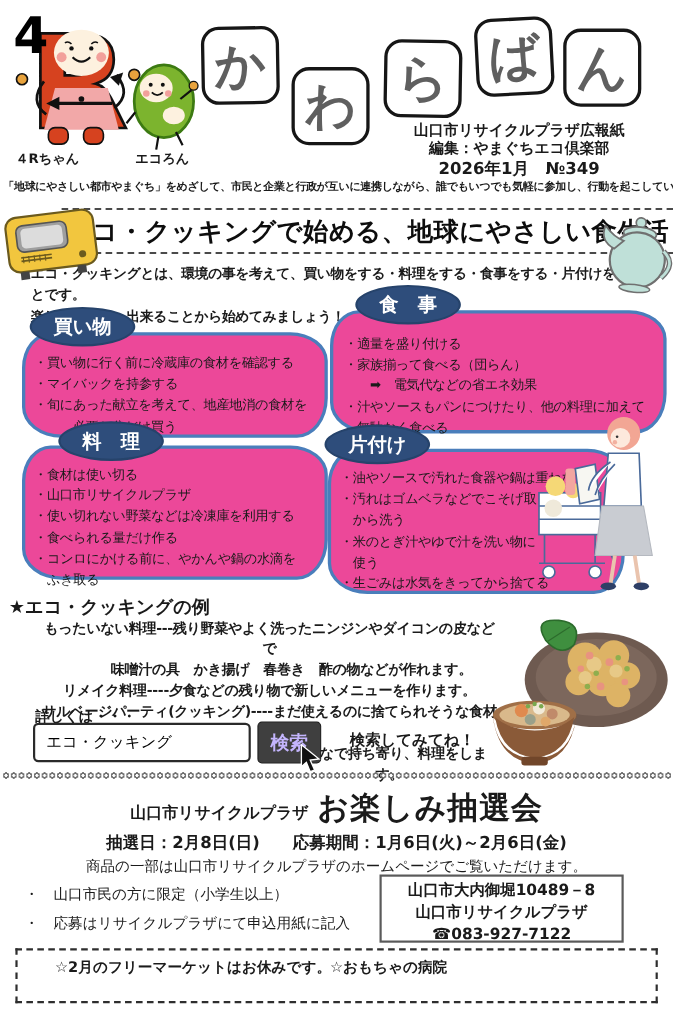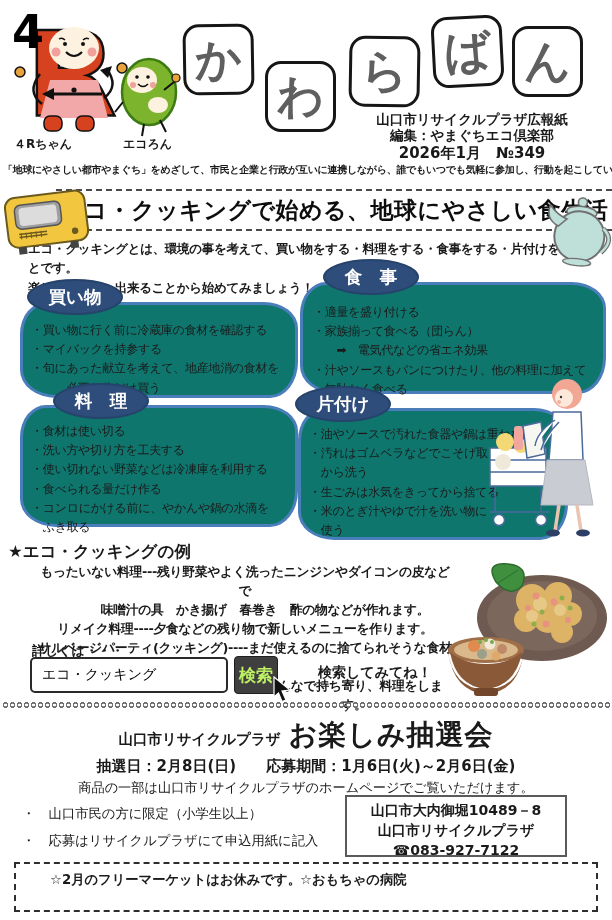--- a/index.html
+++ b/index.html
@@ -33,21 +33,21 @@
     position:absolute; left:56px; right:0; top:189px; height:42px;
     border-top:2px dashed #4a4a4a; border-bottom:2px dashed #4a4a4a;
     display:flex; align-items:center; justify-content:center;
     font-size:23px; font-weight:900; letter-spacing:0.5px; color:#0d0d0d;
   }
   .toaster { position:absolute; left:2px; top:186px; width:92px; height:74px; z-index:3; }
   .teapot { position:absolute; right:0px; top:190px; width:70px; height:80px; z-index:3; }
   .intro { position:absolute; left:28px; top:239px; width:578px; font-size:12.5px; font-weight:bold; line-height:1.55; letter-spacing:-0.3px; white-space:pre-line; }
   
   .bubble {
-    position:absolute; border:3px solid #4a7ebb; background:#0f766e;
+    position:absolute; border:3px solid #4a7ebb; background:#ec4899;
     border-radius:26px 34px 28px 36px / 32px 26px 36px 28px;
   }
   .bubble ul { list-style:none; }
   .bubble li { font-size:12px; line-height:1.6; white-space:pre-line; letter-spacing:-0.3px; }
   .oval {
     position:absolute; min-width:96px; height:36px; padding:0 18px;
     background:#2e4d7b; border:2px solid #26436b; border-radius:50%;
     color:#fff; font-size:17.5px; font-weight:bold;
     display:flex; align-items:center; justify-content:center; z-index:4;
   }
@@ -67,22 +67,22 @@
   .ex-lines .tail { margin-left:218px; }
   .ex-more { position:absolute; left:32px; top:642px; font-size:13px; font-weight:bold; }
   .food { position:absolute; left:428px; top:550px; width:182px; height:152px; }
   
   .search-input {
     position:absolute; left:30px; top:657px; width:198px; height:36px;
     border:2px solid #2a2a2a; border-radius:5px; font-size:14px; padding:16px 10px;
     font-family:Liberation Serif, serif;
   }
   .search-button {
-    position:absolute; left:234px; top:656px; width:44px; height:38px;
-    background:#3f3f3f; color:#bef264; border:1px solid #1f1f1f; border-radius:4px;
+    position:absolute; left:234px; top:656px; width:58px; height:38px;
+    background:#3f3f3f; color:#c4b5fd; border:1px solid #1f1f1f; border-radius:4px;
     font-size:17px; font-weight:bold; font-family:"DejaVu Sans", sans-serif;
   }
   .cursor { position:absolute; left:272px; top:676px; width:22px; height:26px; z-index:6; }
   .search-note { position:absolute; left:318px; top:664px; font-size:14px; font-weight:bold; }
   
   .dot-divider {
     position:absolute; left:2px; right:2px; top:701px; height:8px;
     background-image:radial-gradient(circle closest-side, #ffffff 35%, #6f6f6f 45%, #6f6f6f 78%, transparent 85%);
     background-size:7px 8px; background-repeat:repeat-x;
   }
@@ -209,37 +209,37 @@
       <li>・マイバックを持参する</li>
       <li>・旬にあった献立を考えて、地産地消の食材を
 　　　必要な分だけ買う</li>
     </ul>
   </div>
 
   <div class="bubble bub-cooking">
     <div class="oval">料　理</div>
     <ul>
       <li>・食材は使い切る</li>
-      <li>・洗い方や切り方を工夫する</li>
+      <li>・山口市リサイクルプラザ</li>
       <li>・使い切れない野菜などは冷凍庫を利用する</li>
       <li>・食べられる量だけ作る</li>
       <li>・コンロにかける前に、やかんや鍋の水滴を
 　ふき取る</li>
     </ul>
   </div>
 
   <div class="bubble bub-cleanup">
     <div class="oval">片付け</div>
     <ul>
       <li>・油やソースで汚れた食器や鍋は重ねない</li>
       <li>・汚れはゴムベラなどでこそげ取って
 　から洗う</li>
-      <li>・生ごみは水気をきってから捨てる</li>
       <li>・米のとぎ汁やゆで汁を洗い物に
 　使う</li>
+      <li>・生ごみは水気をきってから捨てる</li>
     </ul>
   </div>
 
   <svg class="cart-woman" viewBox="0 0 125 168">
     <g stroke="#4a6a9a" stroke-width="1.5" fill="none">
 
       <rect x="3" y="78" width="56" height="38" fill="#fff"></rect>
       <path d="M3 90 h56 M3 102 h56"></path>
       <path d="M8 116 v26 M54 116 v26 M3 142 h60"></path>
       <circle cx="12" cy="150" r="5.5" fill="#fff"></circle>

